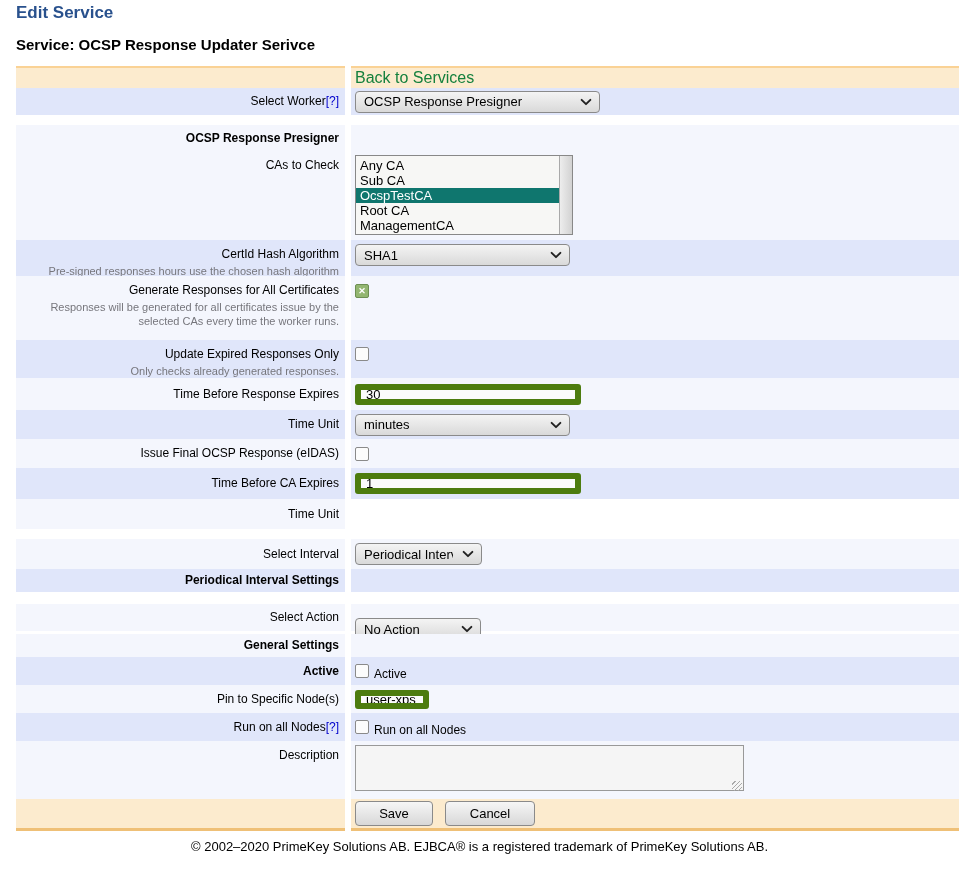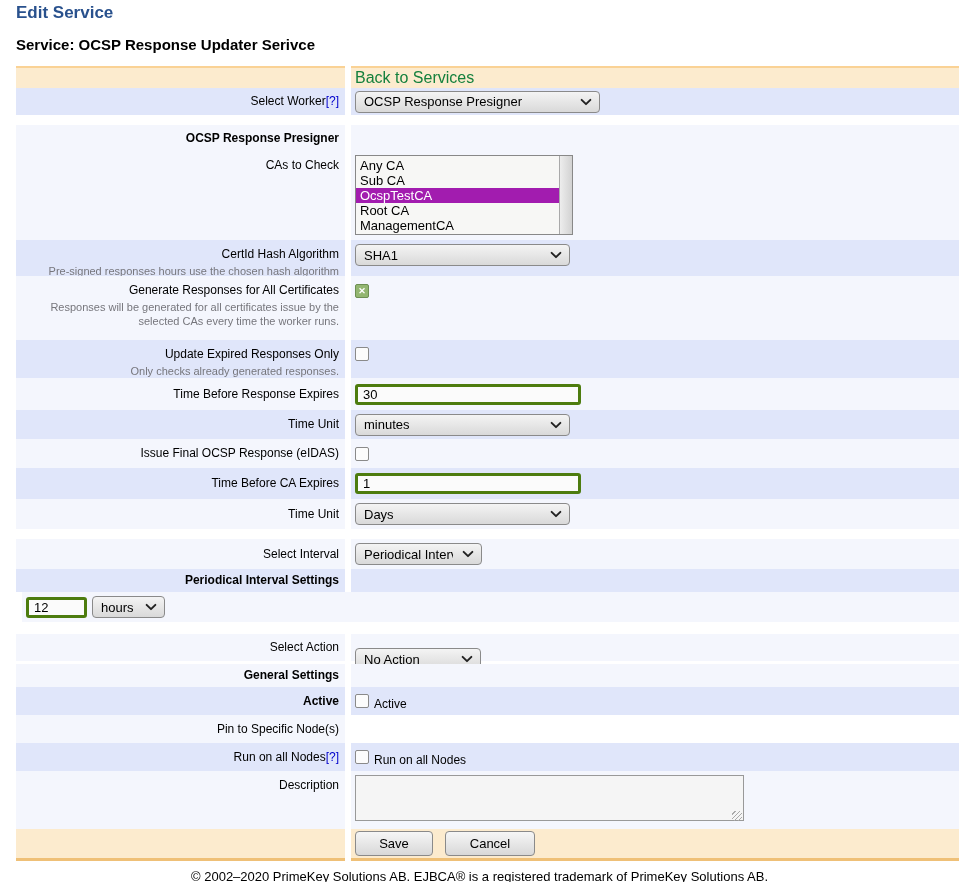--- a/index.html
+++ b/index.html
@@ -32,28 +32,28 @@
   a.qlnk { color:#0000CC; text-decoration:none; }
 
   
   .sel { height:22px; border:1px solid #8A8A8A; border-radius:4px;
          background:linear-gradient(#F4F4F4,#D9D9D9);
          display:flex; align-items:center; font-size:13px; padding:0 6px 0 8px; cursor:default; }
   .sel .sel-text { flex:1; white-space:nowrap; overflow:hidden; }
   .sel svg { flex:0 0 auto; margin-left:8px; }
 
   
-  .txt { height:21px; border:3px solid #4d7c0f; border-radius:3px; background:#FBFBFB;
+  .txt { height:21px; border:6px solid #4d7c0f; border-radius:3px; background:#FBFBFB;
          font-family:"Liberation Sans", sans-serif; font-size:13px; padding:0 5px; color:#000; }
 
   
   .listbox { position:relative; width:218px; height:80px; border:1px solid #888;
              background:#F7F7F5; overflow:hidden; padding:2px 0 0 0; }
   .lb-item { font-size:13px; line-height:15px; padding:0 4px; white-space:nowrap; }
-  .lb-item.selected { background:#a21caf; color:#fff; }
+  .lb-item.selected { background:#0f766e; color:#fff; }
   .lb-scroll { position:absolute; top:0; right:0; width:13px; height:100%;
                background:linear-gradient(90deg,#EDEDED,#D2D2D2); border-left:1px solid #A9A9A9; }
 
   
   .cb { width:14px; height:14px; border:1px solid #8A8A8A; border-radius:2px;
         background:#FCFCFC; display:inline-flex; align-items:center; justify-content:center; }
   .cb.checked { background:#93B671; border-color:#6D8F53; color:#fff;
                 font-size:9px; font-weight:bold; line-height:1; }
   .cb-lab { font-size:12px; margin-left:5px; }
 
@@ -241,28 +241,20 @@
     <div class="rc">
       <input class="txt w-tbre" value="1" style="">
     </div>
   </div>
 
   <div class="row light r-tu2">
     <div class="lc">
         <span>Time Unit</span>
       </div>
     <div class="gap"></div>
-    <div class="rc">
-      <div class="sel w-tu">
-        <span class="sel-text">Days</span>
-        <svg width="14" height="14" viewBox="0 0 16 16">
-            <polyline points="3,5.5 8,10.5 13,5.5" fill="none" stroke="#222" stroke-width="2.2" stroke-linecap="round" stroke-linejoin="round"></polyline>
-          </svg>
-      </div>
-    </div>
   </div>
 
   <div class="vgap8"></div>
 
   <div class="row light r-si">
     <div class="lc">
         <span>Select Interval</span>
       </div>
     <div class="gap"></div>
     <div class="rc">
@@ -278,29 +270,20 @@
   <div class="row lav r-pihead">
     <div class="lc">
         <span class="bold-label">Periodical Interval Settings</span>
       </div>
     <div class="gap"></div>
       <div class="rc"></div>
   </div>
 
   <div class="row light r-period">
     <div class="gap"></div>
-    <div class="rc">
-      <input class="txt w-period" value="12" style="">
-      <div class="sel w-hours">
-        <span class="sel-text">hours</span>
-        <svg width="14" height="14" viewBox="0 0 16 16">
-            <polyline points="3,5.5 8,10.5 13,5.5" fill="none" stroke="#222" stroke-width="2.2" stroke-linecap="round" stroke-linejoin="round"></polyline>
-          </svg>
-      </div>
-    </div>
   </div>
 
   <div class="vgap10"></div>
 
   <div class="row light r-sa">
     <div class="lc">
         <span>Select Action</span>
       </div>
     <div class="gap"></div>
     <div class="rc">
@@ -332,20 +315,23 @@
       <span class="cb"></span>
       <span class="cb-lab" style="position:relative;top:3px;">Active</span>
     </div>
   </div>
 
   <div class="row light r-pin">
     <div class="lc">
         <span>Pin to Specific Node(s)</span>
       </div>
     <div class="gap"></div>
+    <div class="rc">
+      <input class="txt w-pin" style="height: 19px;" value="user-xps">
+    </div>
   </div>
 
   <div class="row lav r-run">
     <div class="lc">
       <span><span>Run on all Nodes</span><a class="qlnk" href="#">[?]</a></span>
     </div>
       <div class="gap"></div>
     <div class="rc">
       <span class="cb"></span>
       <span class="cb-lab" style="position:relative;top:3px;">Run on all Nodes</span>

